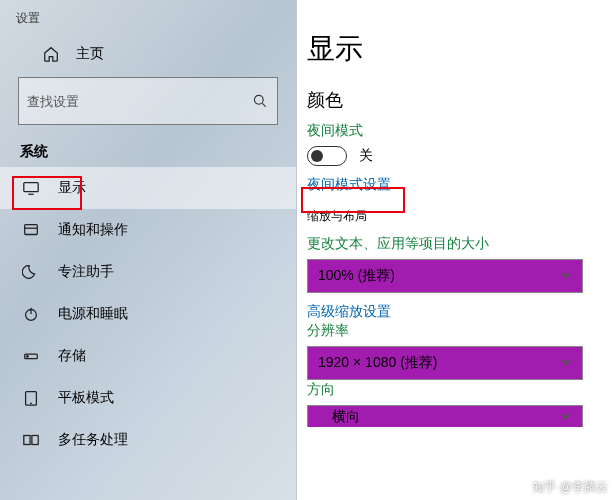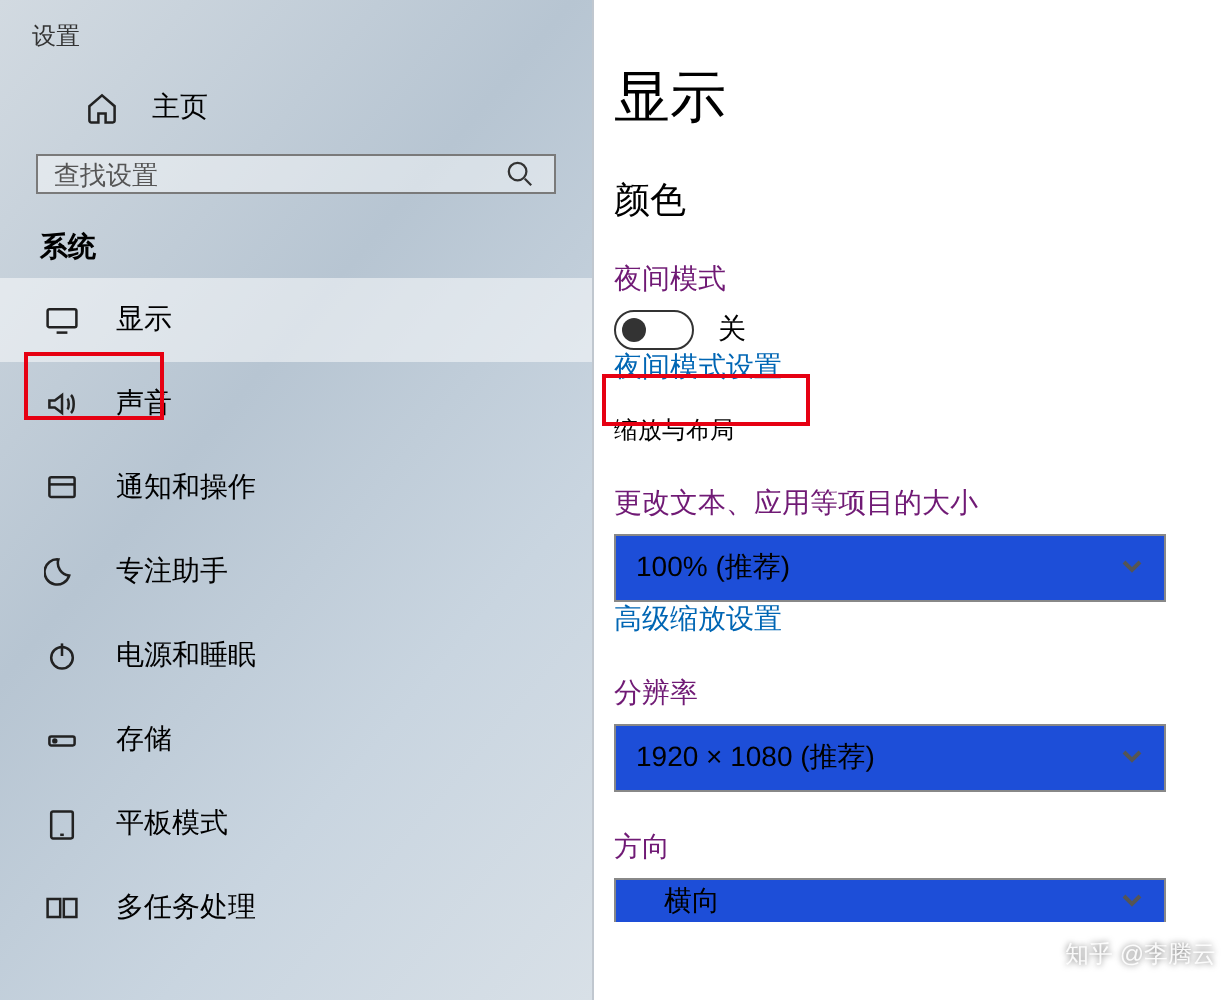--- a/index.html
+++ b/index.html
@@ -34,21 +34,21 @@
     cursor: pointer;
     margin-left: 20px;
   }
   .icon { width: 18px; height: 18px; display: inline-flex; align-items: center; justify-content: center; flex-shrink: 0; }
   .icon svg { width: 18px; height: 18px; stroke: #222; fill: none; stroke-width: 1.4; }
   .search-wrap { padding: 4px 18px 10px 18px; }
   .search-box {
     display: flex; align-items: center;
     background: rgba(255,255,255,0.45);
     border: 1px solid #7a7a7a;
-    height: 20px;
+    height: 48px;
     padding: 0 8px 0 8px;
   }
   .search-input {
     flex: 1;
     background: transparent;
     border: none;
     outline: none;
     font-size: 13px;
     color: #333;
     font-family: inherit;
@@ -82,40 +82,40 @@
   .hl-display { left: 12px; top: 176px; width: 70px; height: 34px; }
   .main {
     flex: 1;
     padding: 30px 10px 10px 10px;
     overflow: hidden;
     position: relative;
   }
   .page-title { font-size: 28px; font-weight: 400; margin-bottom: 14px; }
   .sect-title { font-size: 18px; margin-top: 20px; margin-bottom: 10px; }
   .sect-title.sub { font-size: 12px; margin-top: 14px; }
-  .label { font-size: 14px; color: #701a75; margin-top: 19px; margin-bottom: 6px; }
+  .label { font-size: 14px; color: #15803d; margin-top: 1px; margin-bottom: 6px; }
   .toggle-row { display: flex; align-items: center; gap: 12px; margin-top: 4px; }
   .toggle { width: 40px; height: 20px; border: 1.5px solid #333; border-radius: 10px; position: relative; cursor: pointer; background:#fff;}
   .toggle::before { content:""; position:absolute; left:3px; top:3px; width:12px; height:12px; border-radius:50%; background:#333; }
-  .link { color: #0066b4; font-size: 14px; cursor: pointer; display:inline-block;}
+  .link { color: #0066b4; font-size: 14px; cursor: pointer; margin-top: 10px; display:inline-block;}
   .hl-link { border: 2px solid #e60012; position:absolute; left:4px; top:187px; width:104px; height:26px; pointer-events:none;}
   .select-box {
     width: 276px; height: 34px;
     border: 1.5px solid #888;
     display: flex; align-items: center; justify-content: space-between;
     padding: 0 10px;
     margin-top: 6px;
     font-size: 14px;
     cursor: pointer;
-    background:#1d4ed8;
+    background:#a21caf;
   }
   .chev svg { width:12px; height:12px; stroke:#555; stroke-width:2; fill:none;}
   .watermark {
     position: absolute;
-    right: 8px; bottom: 14px;
+    right: 8px; bottom: 4px;
     font-size: 12px;
     color: rgba(255,255,255,0.9);
     text-shadow: 0 0 3px rgba(0,0,0,0.6);
   }
 </style>
 </head>
 <body>
 
 <div class="sidebar">
   <div class="app-title">设置</div>
@@ -146,30 +146,20 @@
   <div class="nav-item active">
     <span class="icon">
       <svg viewBox="0 0 20 20">
           <rect x="2" y="4" width="16" height="10" rx="1"></rect>
           <line x1="7" y1="17" x2="13" y2="17"></line>
         </svg>
     </span>
     <span>显示</span>
   </div>
 
-  <div class="nav-item">
-    <span class="icon">
-      <svg viewBox="0 0 20 20">
-          <path d="M3 8v4h3l4 3V5L6 8z"></path>
-          <path d="M13 7c1 1 1 5 0 6"></path>
-          <path d="M15 5c2 2 2 8 0 10"></path>
-        </svg>
-    </span>
-    <span>声音</span>
-  </div>
 
   <div class="nav-item">
     <span class="icon">
       <svg viewBox="0 0 20 20">
           <rect x="3" y="4" width="14" height="11" rx="1"></rect>
           <line x1="3" y1="8" x2="17" y2="8"></line>
         </svg>
     </span>
     <span>通知和操作</span>
   </div>

